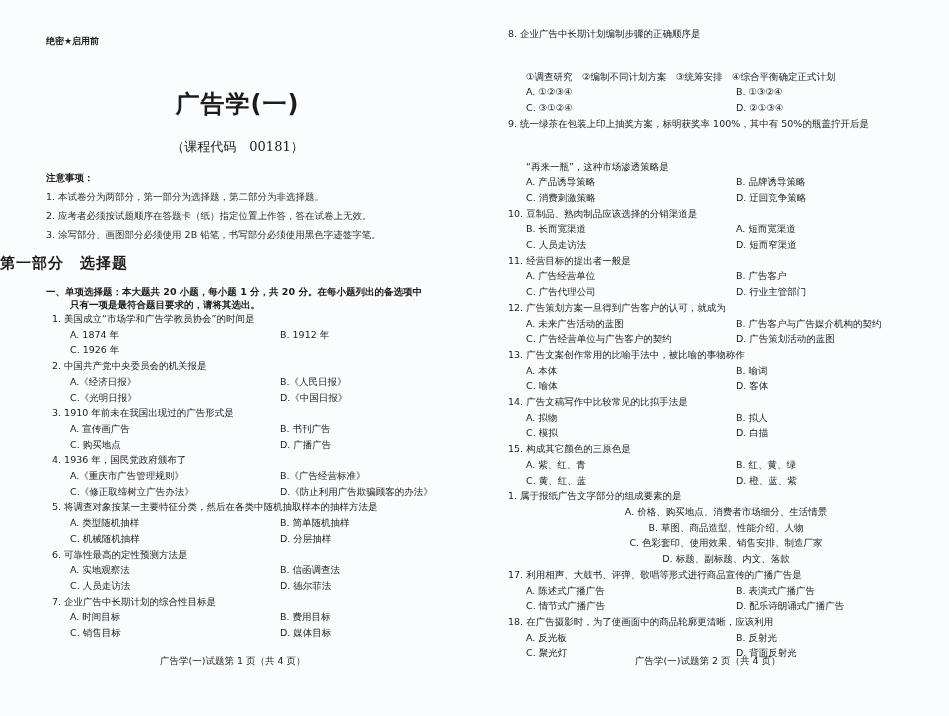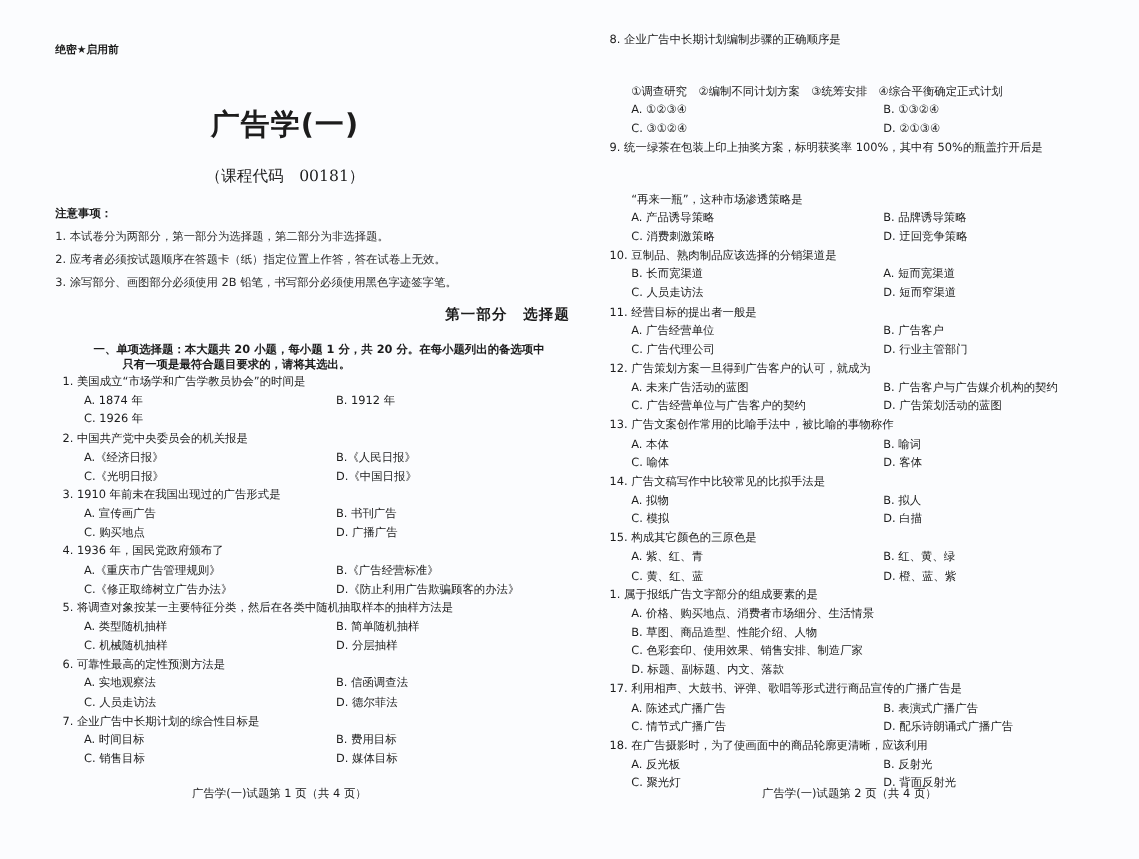--- a/index.html
+++ b/index.html
@@ -20,32 +20,32 @@
     font-size: 16px; letter-spacing: 0.3px; }
   .subject-title { position: absolute; left: 0; width: 475px; top: 88px; text-align: center;
     font-size: 24px; font-weight: bold; font-family: "DejaVu Sans", sans-serif; letter-spacing: 1px; }
   .course-code { position: absolute; left: 0; width: 475px; top: 138px; text-align: center; font-size: 13px; }
 
   .notice { position: absolute; left: 46px; top: 172px; width: 420px; font-size: 9.5px;
     font-family: "DejaVu Sans", sans-serif; }
   .notice-head { font-weight: bold; margin-bottom: 6px; }
   .notice-item { margin-bottom: 6px; color: #2a2a2a; }
 
-  .part-title { position: absolute; left: 0; width: 475px; top: 254px; text-align: right;
-    font-size: 12px; font-weight: bold; font-family: "DejaVu Sans", sans-serif; letter-spacing: 1px; }
+  .part-title { position: absolute; left: 0; width: 475px; top: 254px; text-align: left;
+    font-size: 15px; font-weight: bold; font-family: "DejaVu Sans", sans-serif; letter-spacing: 1px; }
 
   .section-head { position: absolute; left: 46px; top: 285px; width: 420px; font-size: 9.5px; font-weight: bold;
-    font-family: "DejaVu Sans", sans-serif; line-height: 13px; margin-left: 32px; }
+    font-family: "DejaVu Sans", sans-serif; line-height: 13px; }
   .section-head .cont { padding-left: 24px; display: block; }
 
   .qblock { position: absolute; font-size: 9.5px; font-family: "DejaVu Sans", sans-serif; }
   .q { line-height: 15.7px; }
   .q-stem { white-space: nowrap; }
   .opts { display: grid; grid-template-columns: 210px 200px; padding-left: 18px; }
-  .opts.single { grid-template-columns: 400px; }
+  .opts.single { grid-template-columns: 400px; text-align: center; }
   .opt { white-space: nowrap; line-height: 15.7px; }
   .sub-line { padding-left: 18px; white-space: nowrap; line-height: 15.7px; margin-top: 27px; }
 
   .footer { position: absolute; top: 655px; font-size: 9.5px; font-family: "DejaVu Sans", sans-serif; }
 </style>
 </head>
 <body>
 
 <div class="page page-left">
   <div class="secret">绝密★启用前</div>

